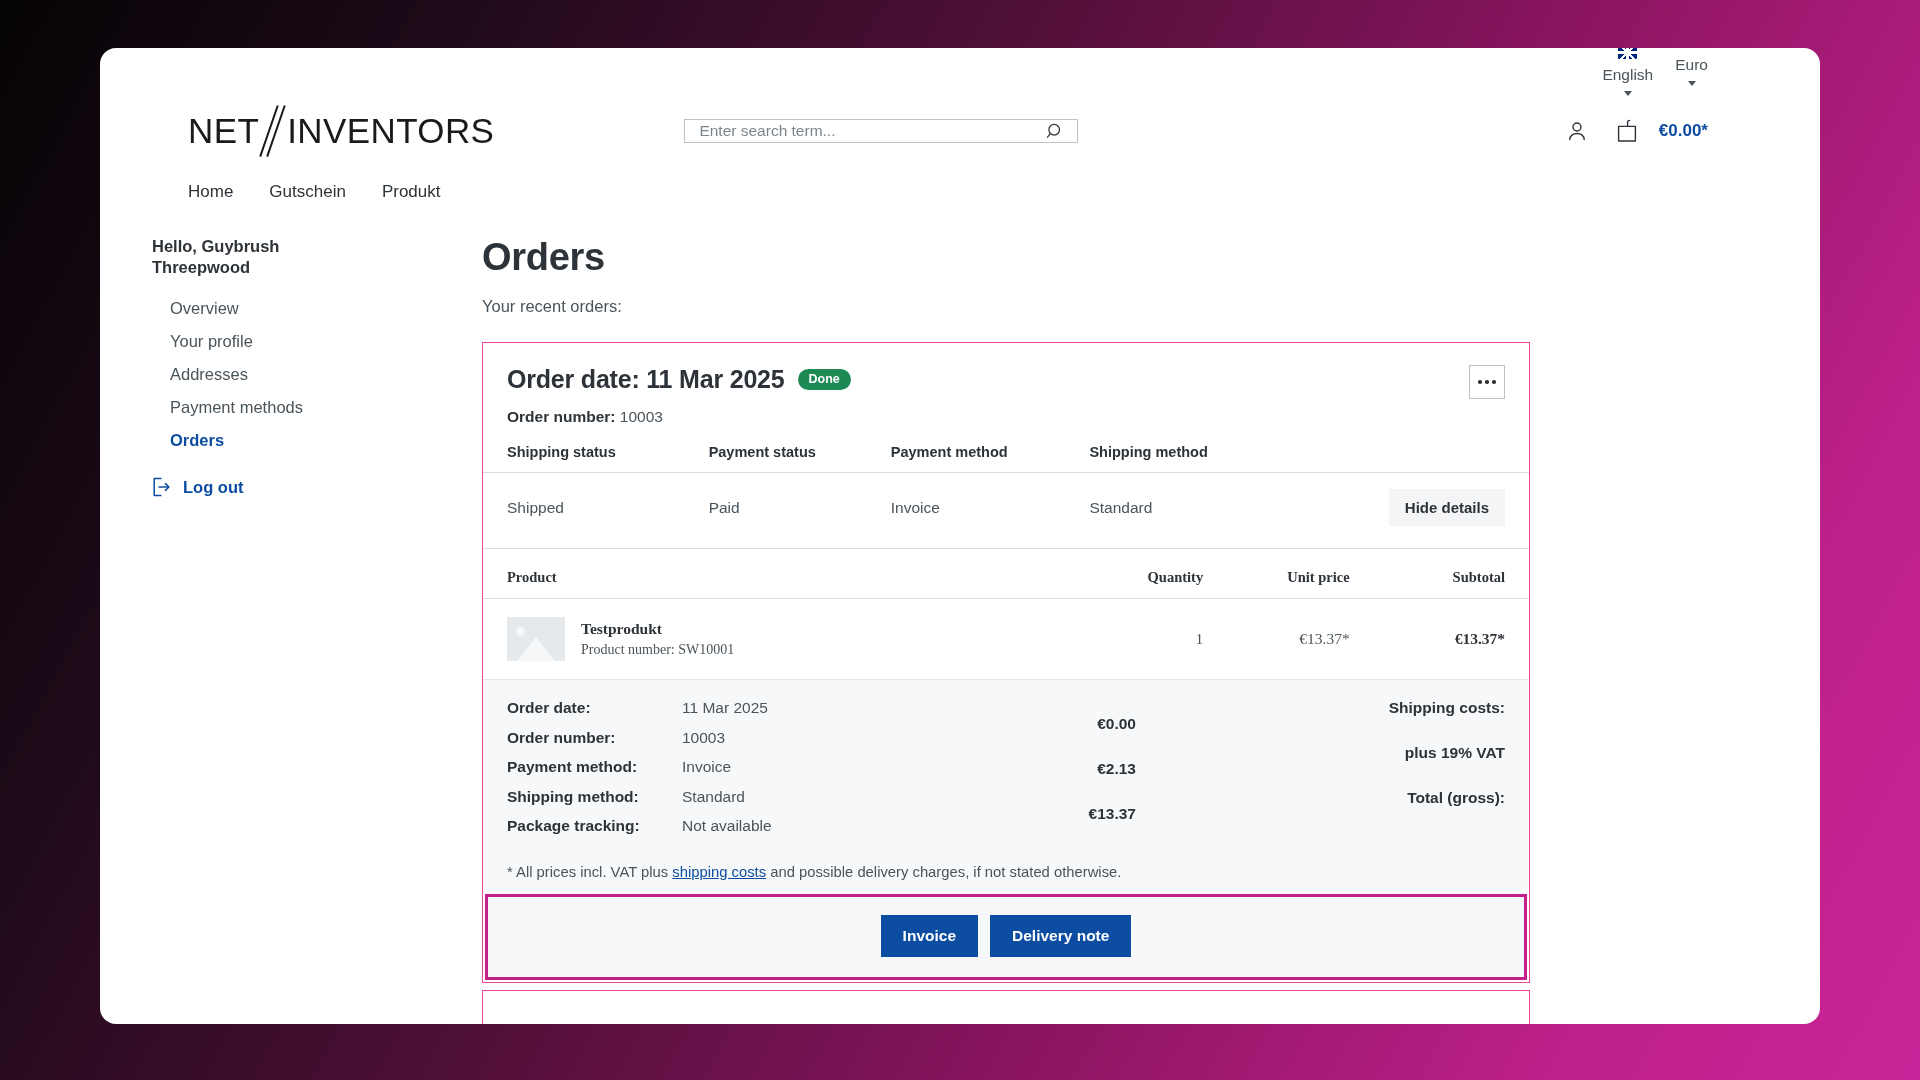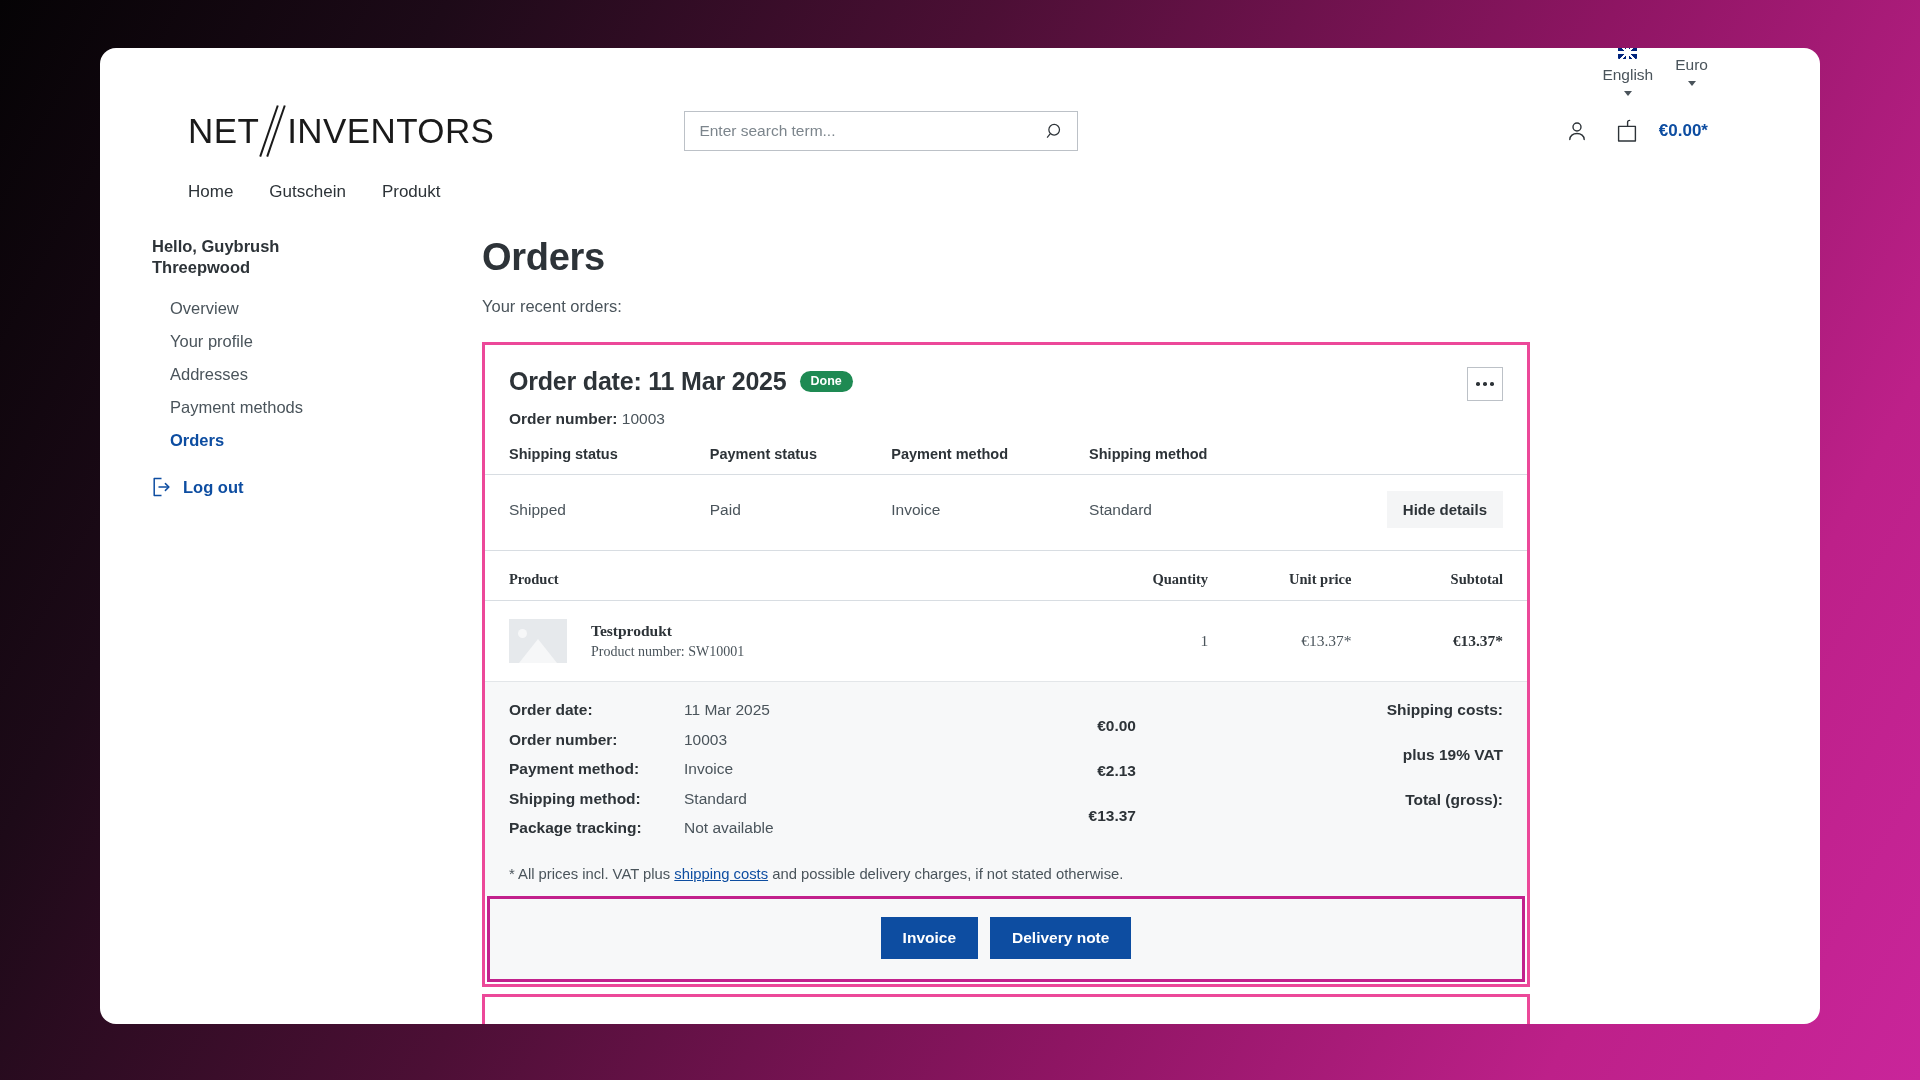--- a/index.html
+++ b/index.html
@@ -102,21 +102,21 @@
     height: 54px;
     background: #1a1a1a;
     transform: rotate(19deg);
   }
   .logo .slash::before { left: 8px; }
   .logo .slash::after  { left: 15px; }
 
   .search-wrap {
     margin-left: 190px;
     width: 394px;
-    height: 40px;
+    height: 24px;
     border: 1px solid #bcc1c7;
     display: flex;
     align-items: center;
     background: #fff;
   }
   .search-input {
     flex: 1;
     border: none;
     outline: none;
     font-family: "Liberation Sans", sans-serif;
@@ -220,21 +220,21 @@
     margin-bottom: 18px;
   }
   .page-subtitle {
     font-size: 16.5px;
     color: #4a545b;
     margin-bottom: 26px;
   }
 
   
   .order-card {
-    border: 3px solid #ec4899;
+    border: 1px solid #ec4899;
     background: #fff;
     margin-bottom: 7px;
   }
   .order-head {
     display: flex;
     align-items: flex-start;
     padding: 22px 24px 0 24px;
   }
   .order-head-texts { flex: 1; }
   .order-title-row {
@@ -341,21 +341,21 @@
   .product-table th.col-subtotal { padding-right: 24px; }
   .product-table td {
     padding: 18px 0;
     font-size: 15.5px;
     color: #4a545b;
     text-align: right;
     vertical-align: middle;
   }
   .product-table td.col-product { text-align: left; padding-left: 24px; }
   .product-table td.col-subtotal { padding-right: 24px; font-weight: bold; color: #2d3338; }
-  .product-cell { display: flex; align-items: center; gap: 24px; }
+  .product-cell { display: flex; align-items: center; gap: 16px; }
   .product-thumb {
     width: 58px; height: 44px;
     background: #e6e9ec;
     flex: none;
     position: relative;
     overflow: hidden;
   }
   .product-thumb::before {
     content: "";
     position: absolute;

